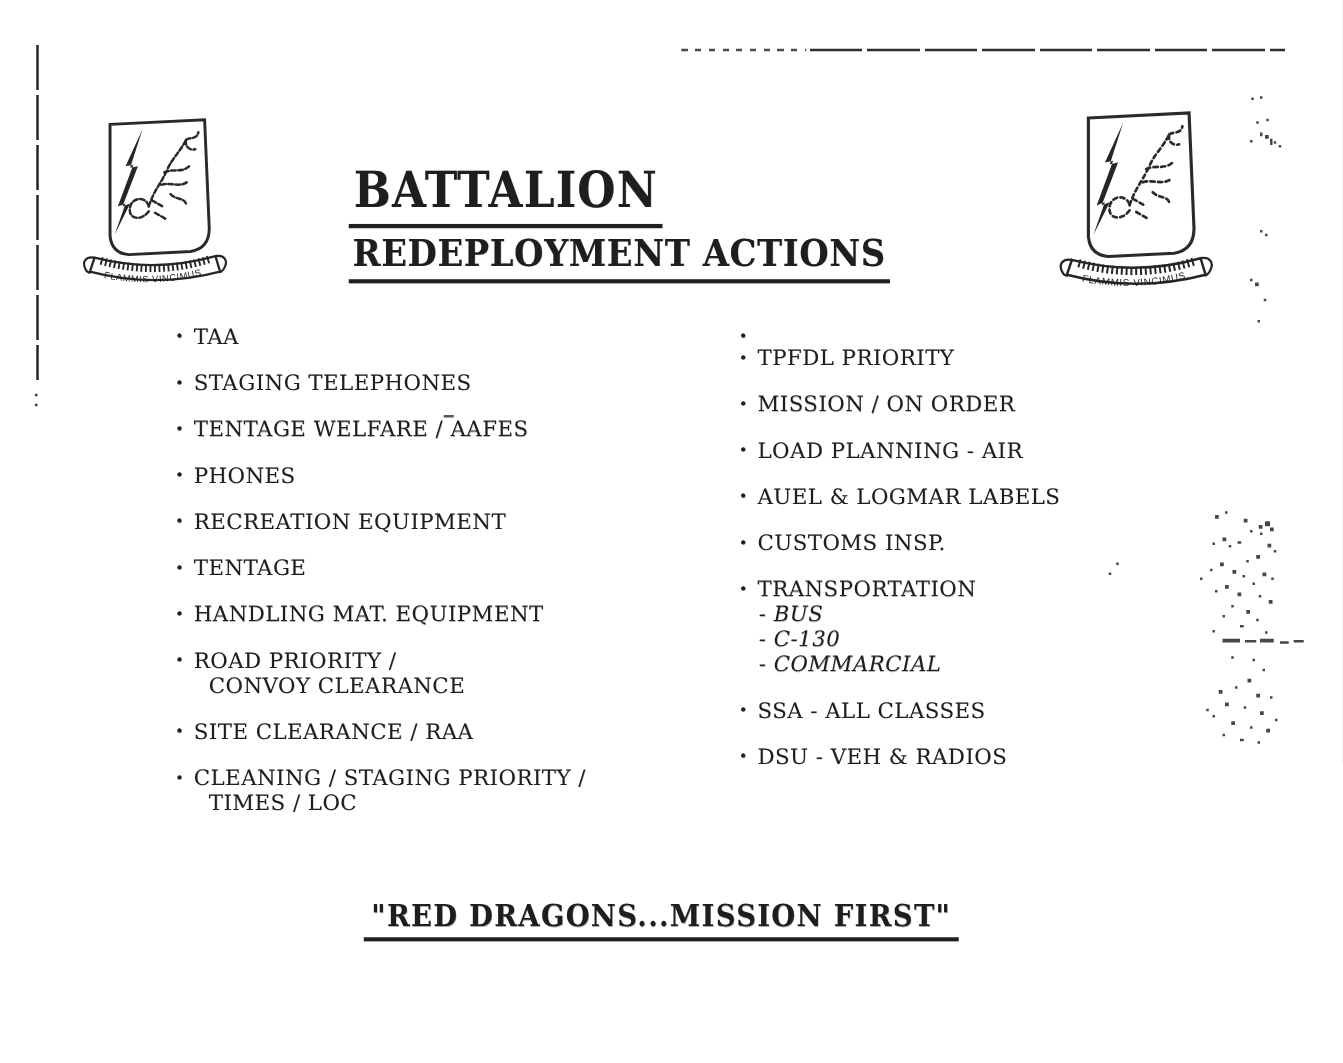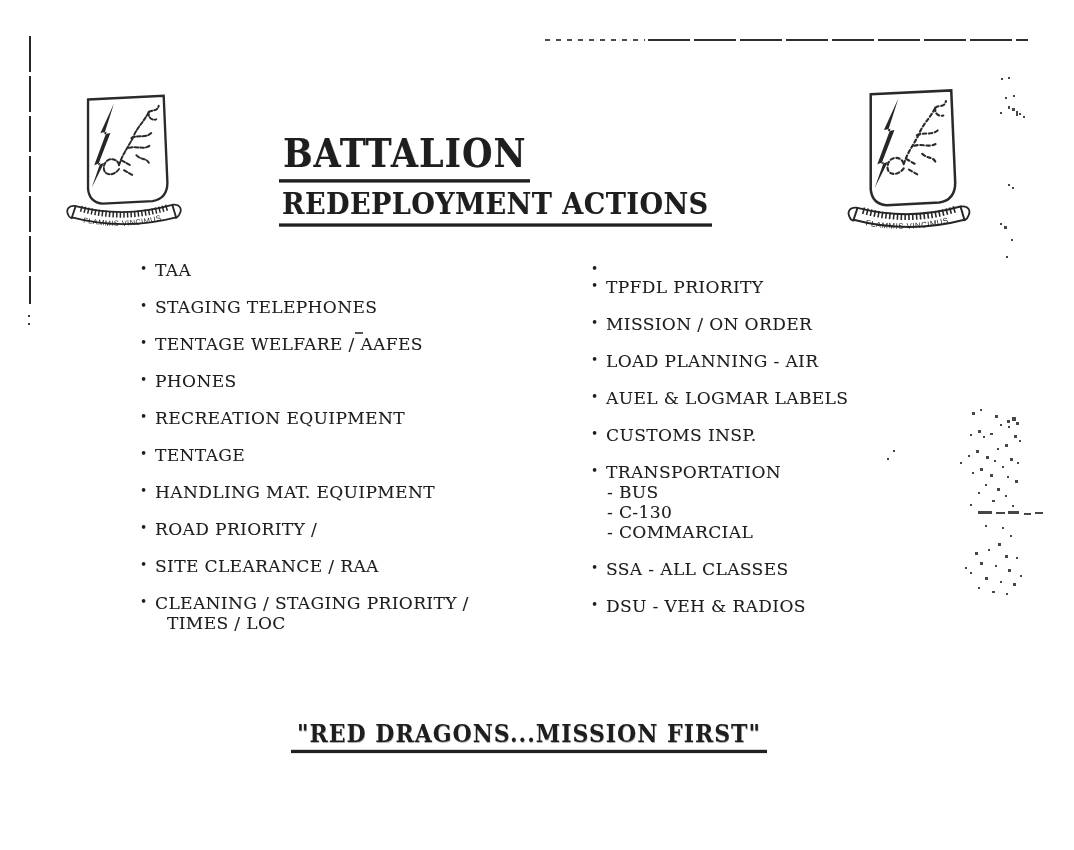--- a/index.html
+++ b/index.html
@@ -34,21 +34,21 @@
     text-shadow:0.4px 0.4px 0 rgba(20,20,20,.35);}
   
   .col{position:absolute;top:260px;font-size:17px;letter-spacing:0.4px;}
   #col-left{left:140px;width:408px;}
   #col-right{left:591px;width:440px;}
   .bullet-item{margin-bottom:17px;}
   .line{position:relative;line-height:20px;padding-left:15px;white-space:nowrap;
     text-shadow:0.3px 0.3px 0 rgba(25,25,25,.3);}
   .line .dot{position:absolute;left:0;top:0;font-size:12px;line-height:18px;}
   .line.cont{padding-left:27px;}
-  .line.sub{padding-left:16px;}
+  .line.sub{padding-left:16px;font-style:italic;}
   
   #slogan-block{position:absolute;left:259px;top:719px;width:540px;text-align:center;}
   .slogan{display:inline-block;font-size:22px;font-weight:bold;letter-spacing:1px;
     transform:scaleY(1.1);transform-origin:top center;
     border-bottom:3px solid #202020;padding:0 6px 2px 6px;
     text-shadow:0.4px 0.4px 0 rgba(20,20,20,.35);}
   
   .crest{position:absolute;}
   #crest-left{left:62px;top:90px;width:124px;height:148px;}
   #crest-right{left:843px;top:84px;width:132px;height:158px;}
@@ -142,20 +142,21 @@
         <div class="line first"><span class="dot">•</span><span>RECREATION EQUIPMENT</span></div>
       </div>
       <div class="bullet-item">
         <div class="line first"><span class="dot">•</span><span>TENTAGE</span></div>
       </div>
       <div class="bullet-item">
         <div class="line first"><span class="dot">•</span><span>HANDLING MAT. EQUIPMENT</span></div>
       </div>
       <div class="bullet-item">
         <div class="line first"><span class="dot">•</span><span>ROAD PRIORITY /</span></div>
+        <div class="line cont"><span>CONVOY CLEARANCE</span></div>
       </div>
       <div class="bullet-item">
         <div class="line first"><span class="dot">•</span><span>SITE CLEARANCE / RAA</span></div>
       </div>
       <div class="bullet-item">
         <div class="line first"><span class="dot">•</span><span>CLEANING / STAGING PRIORITY /</span></div>
         <div class="line cont"><span>TIMES / LOC</span></div>
       </div>
     </div>
   <div class="col" id="col-right">

